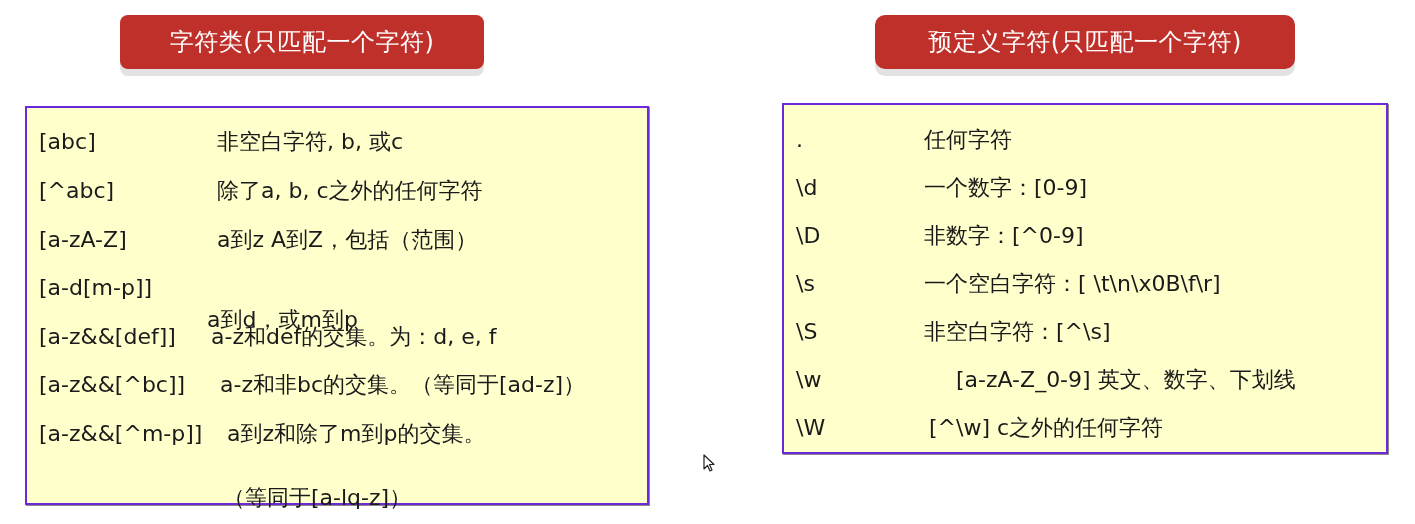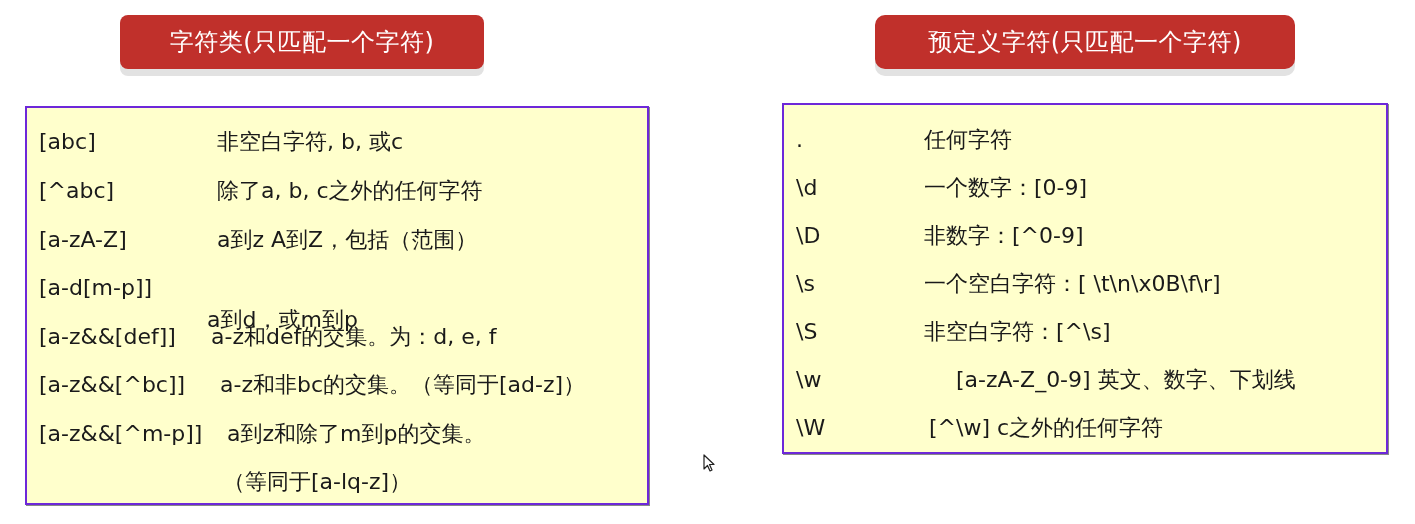--- a/index.html
+++ b/index.html
@@ -116,21 +116,21 @@
   <div class="row" style="left:12px; top:262px;">
     <span class="pat">[a-z&amp;&amp;[^bc]]</span>
     <span class="desc" style="left:181px;">a-z和非bc的交集。（等同于[ad-z]）</span>
   </div>
   <div class="row" style="left:12px; top:311px;">
     <span class="pat">[a-z&amp;&amp;[^m-p]]</span>
     <span class="desc" style="left:188px;">a到z和除了m到p的交集。</span>
   </div>
   <div class="row" style="left:12px; top:359px;">
     <span class="pat"></span>
-    <span class="desc" style="left:184px;">（等同于[a-lq-z]）</span>
+    <span class="desc" style="left:184px;margin-top:16px;">（等同于[a-lq-z]）</span>
   </div>
 </div>
 
 <div class="panel panel-right">
   <div class="row" style="left:12px; top:20px;">
     <span class="pat">.</span>
     <span class="desc" style="left:128px;">任何字符</span>
   </div>
   <div class="row" style="left:12px; top:68px;">
     <span class="pat">\d</span>

